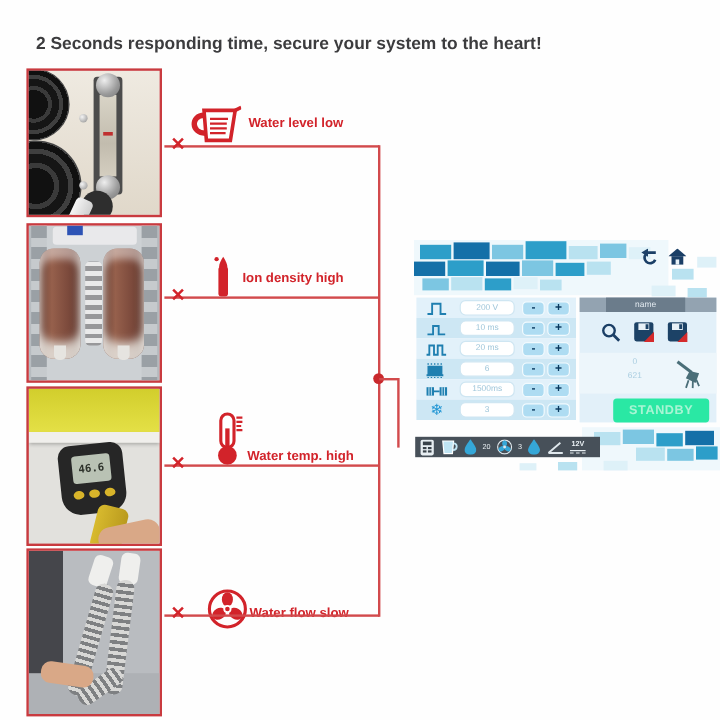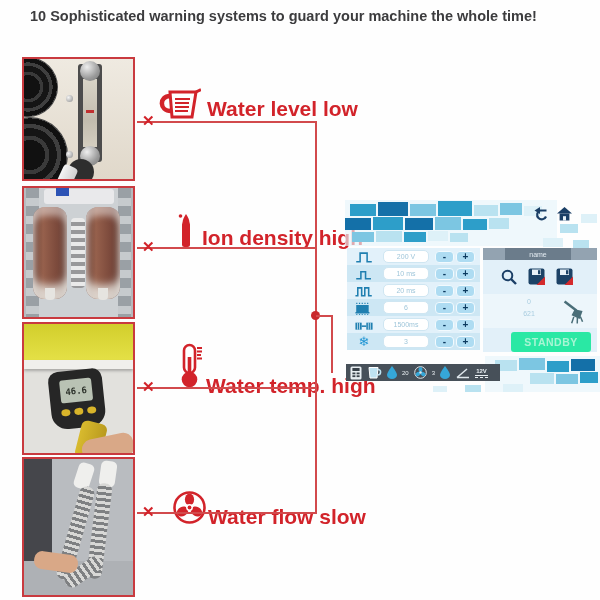--- a/index.html
+++ b/index.html
@@ -46,21 +46,21 @@
   .floor{position:absolute;left:0;bottom:0;right:0;height:34px;background:#aeb1b5;}
   .conn{position:absolute;width:16px;height:26px;background:#efefed;border-radius:5px;}
   .cn1{left:52px;top:4px;transform:rotate(18deg);}
   .cn2{left:76px;top:2px;transform:rotate(8deg);}
   .hose{position:absolute;width:15px;background:repeating-linear-gradient(180deg,#d8d8d6 0 3px,#7e8082 3px 6px);border-radius:7px;}
   .h1{left:44px;top:26px;height:96px;transform:rotate(16deg);}
   .h2{left:68px;top:24px;height:96px;transform:rotate(7deg);}
   .h3{left:52px;top:92px;height:42px;transform:rotate(55deg);}
   .hand4{position:absolute;left:10px;top:94px;width:44px;height:18px;background:#d9a887;border-radius:8px;transform:rotate(8deg);}
   
-  .wlabel{position:absolute;color:#d2232a;font-weight:800;font-size:21px;white-space:nowrap;}
+  .wlabel{position:absolute;color:#d2232a;font-weight:800;font-size:11px;white-space:nowrap;}
   .rline{position:absolute;background:#d24a4c;}
   .xmark{position:absolute;color:#d2232a;font-weight:800;font-size:15px;line-height:18px;}
   .rdot{position:absolute;width:9px;height:9px;border-radius:50%;background:#c9282c;}
   
   .ui{position:absolute;left:345px;top:200px;width:255px;height:195px;}
   .tile{position:absolute;display:block;}
   .c1{background:#1470a8}.c2{background:#2d9ec9}.c3{background:#7cc6e2}.c4{background:#b9e2f0}.c5{background:#def1f8}
   .wash{position:absolute;background:#e7f5fb;opacity:.65;}
   .navico{position:absolute;cursor:pointer;}
   .panel{position:absolute;box-sizing:border-box;}
@@ -93,21 +93,21 @@
   .sbar .lbl{color:#e8eef2;font-size:6px;}
   .v12{display:flex;flex-direction:column;align-items:center;color:#e8eef2;font-size:6px;font-weight:700;line-height:6px;}
   .v12 .ln{width:13px;height:1px;background:#e8eef2;margin-top:1px;}
   .v12 .ld{width:13px;border-top:1px dashed #e8eef2;margin-top:1px;}
 </style>
 </head>
 <body>
 
 <div class="canvas">
 
-  <div class="hdr" style="top:8px">10 Sophisticated warning systems to guard your machine the whole time!</div>
+  <div class="hdr" style="top:29px">2 Seconds responding time, secure your system to the heart!</div>
 
   <div class="photo p1">
     <div class="fanb f1"></div>
     <div class="fanb f2"></div>
     <div class="screw" style="left:42px;top:36px"></div>
     <div class="screw" style="left:42px;top:92px"></div>
     <div class="gauge">
       <div class="gauge-glass"></div>
       <div class="gauge-mark"></div>
       <div class="knob k1"></div>

